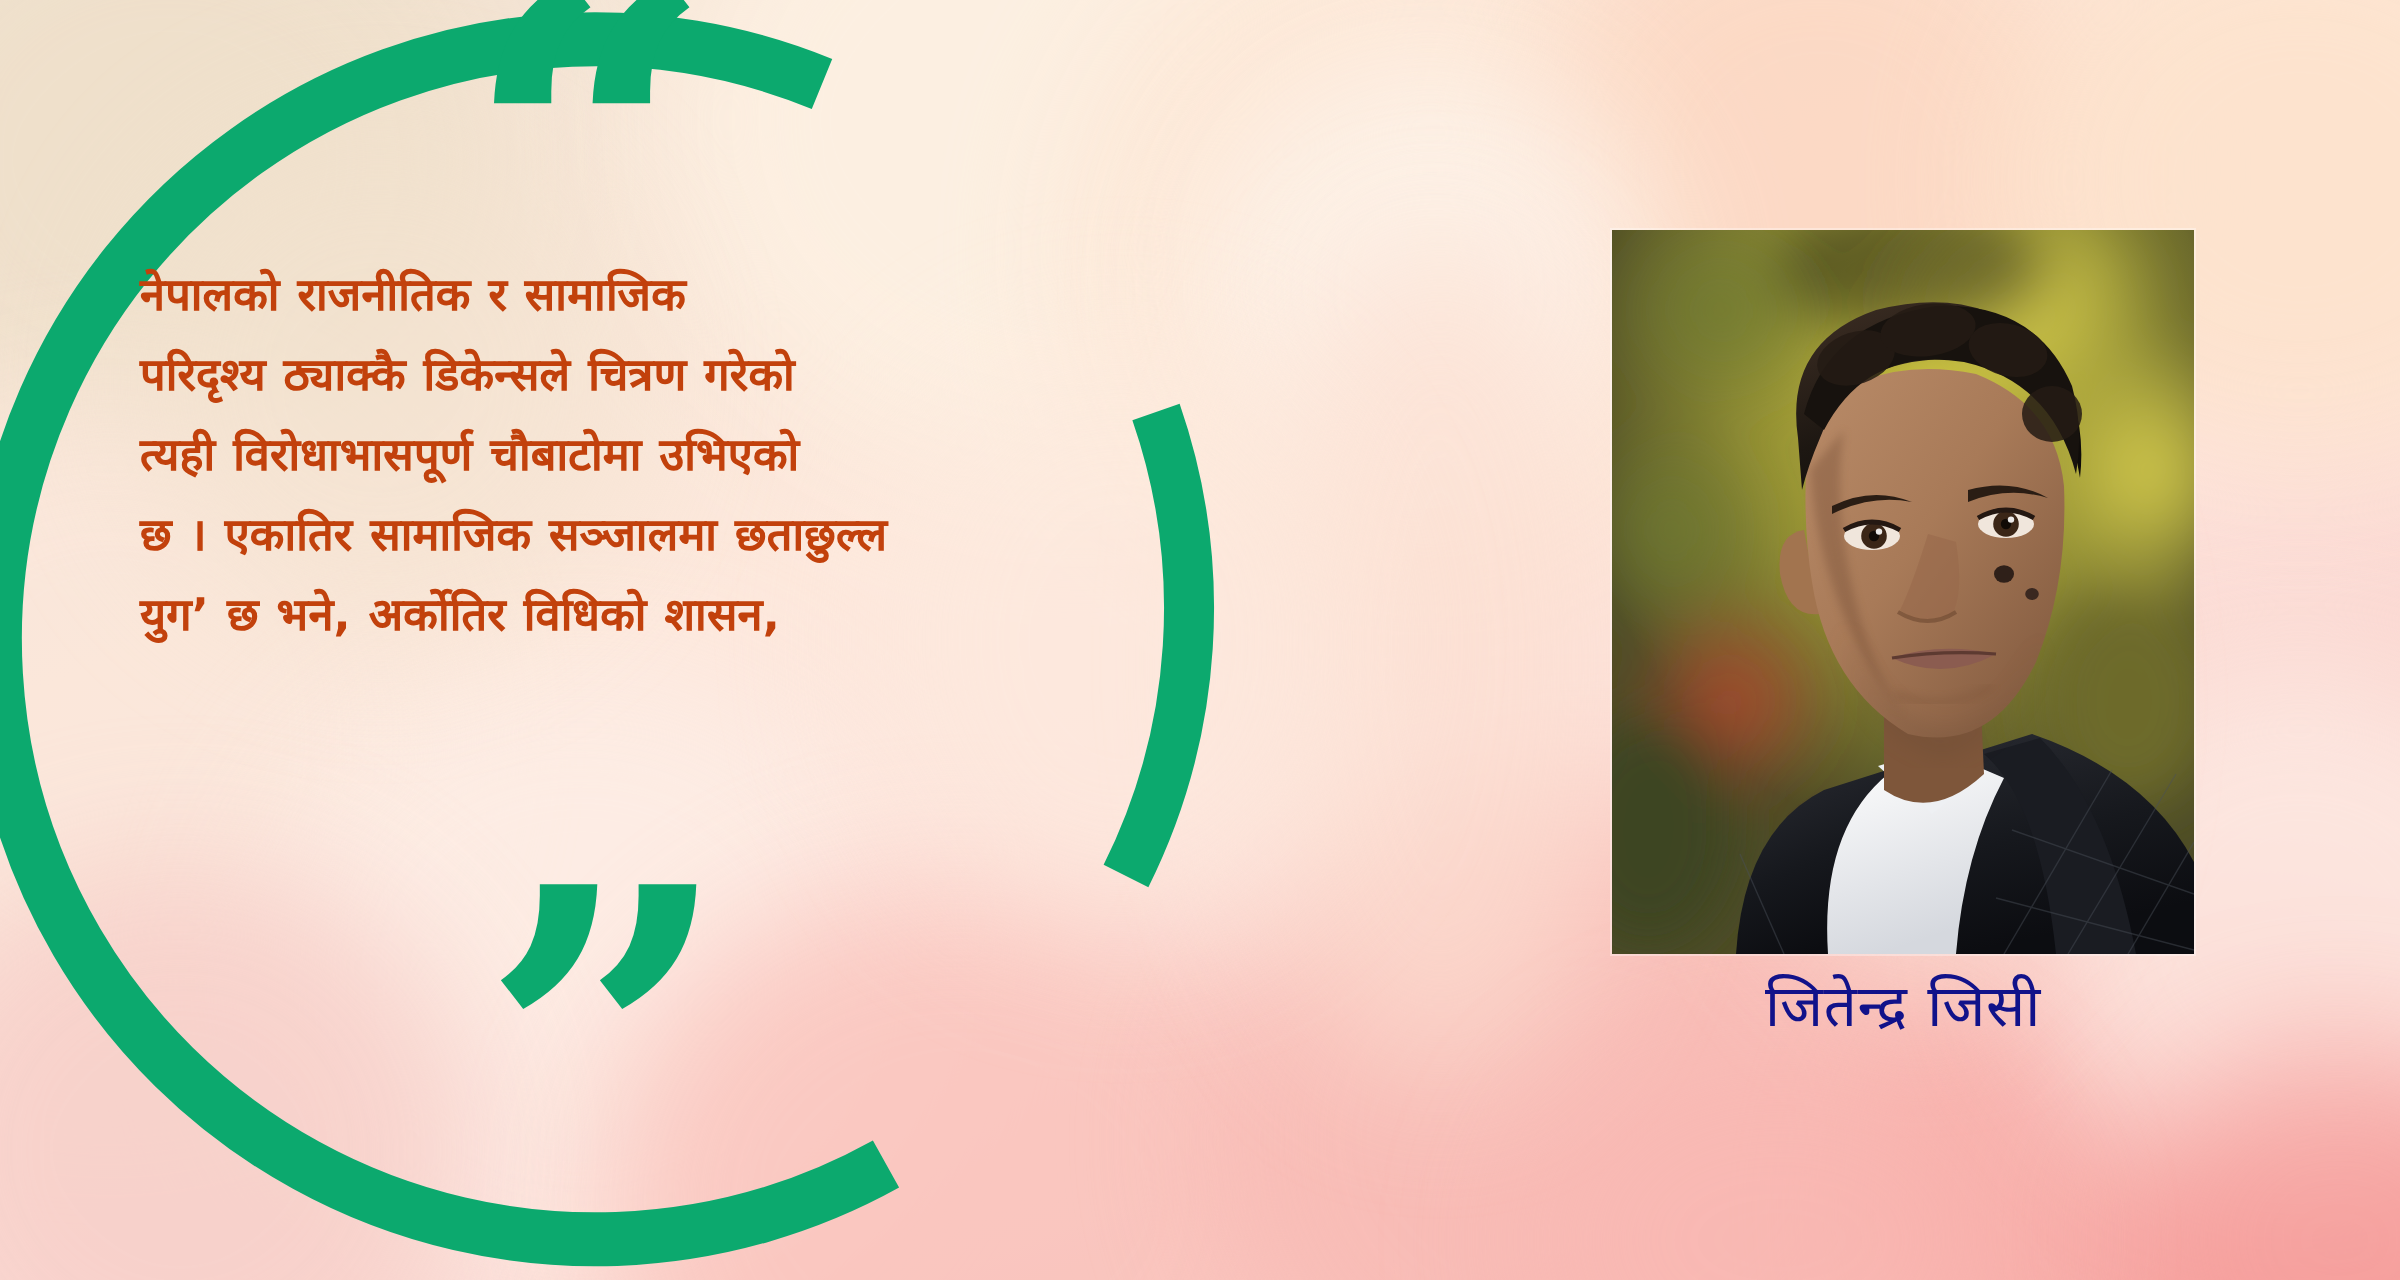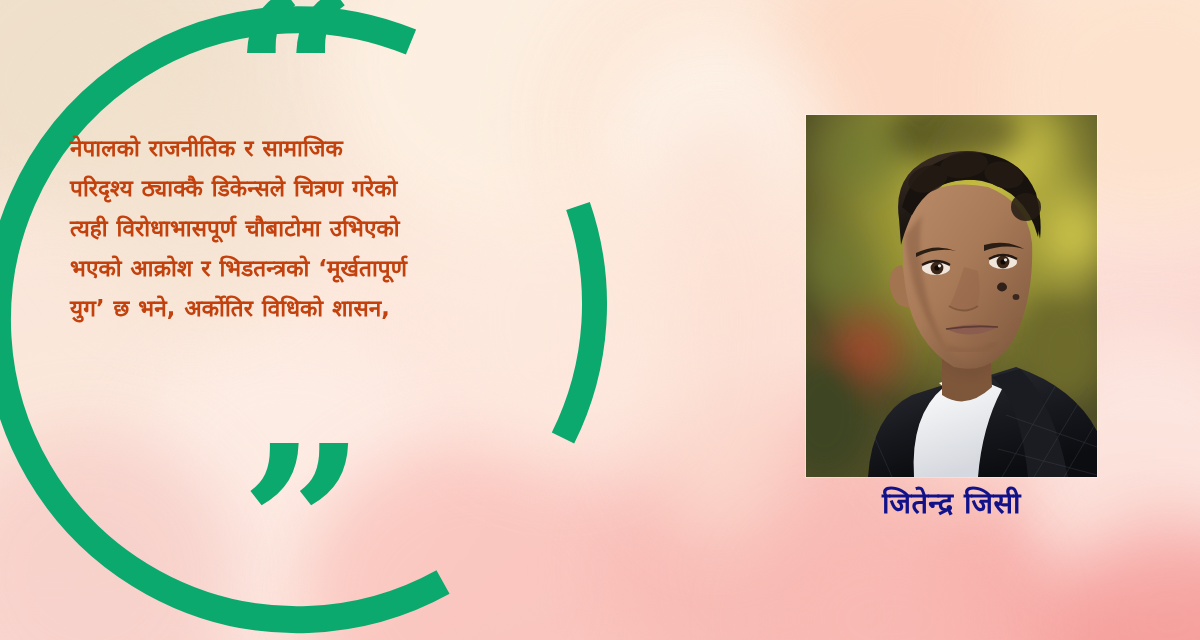--- a/index.html
+++ b/index.html
@@ -111,21 +111,21 @@
   .portrait svg { display:block; width:100%; height:100%; }
 
   
   .name {
     position:absolute;
     left:806px; top:484px;
     width:291px;
     text-align:center;
     color:#11128a;
     font-family:"DejaVu Sans","Liberation Sans",sans-serif;
-    font-weight:700;
+    font-weight:400;
     font-size:29px;
     line-height:38px;
     letter-spacing:.4px;
   }
 </style>
 </head>
 <body>
 
 <div id="stage">
 
@@ -160,21 +160,21 @@
                A 300 300 0 0 1 545 432" fill="none" stroke="#0ca96e" stroke-width="25" stroke-linecap="butt"></path>
     </svg>
   </div>
 
   <div class="qmark qtop">“</div>
 
   <div class="quote-text">
     <div>नेपालको राजनीतिक र सामाजिक</div>
     <div>परिदृश्य ठ्याक्कै डिकेन्सले चित्रण गरेको</div>
     <div>त्यही विरोधाभासपूर्ण चौबाटोमा उभिएको</div>
-    <div>भएको आक्रोश र भिडतन्त्रको ‘मूर्खतापूर्ण</div>
+    <div>छ । एकातिर सामाजिक सञ्जालमा छताछुल्ल</div>
     <div>युग’ छ भने, अर्कोतिर विधिको शासन,</div>
   </div>
 
   <div class="qmark qbottom">”</div>
 
   <div class="portrait">
     <svg viewBox="0 0 291 362" xmlns="http://www.w3.org/2000/svg" preserveAspectRatio="none">
       <defs>
         <radialGradient id="bg1" cx="55%" cy="22%" r="62%">
           <stop offset="0%" stop-color="#c9c03e"></stop>

